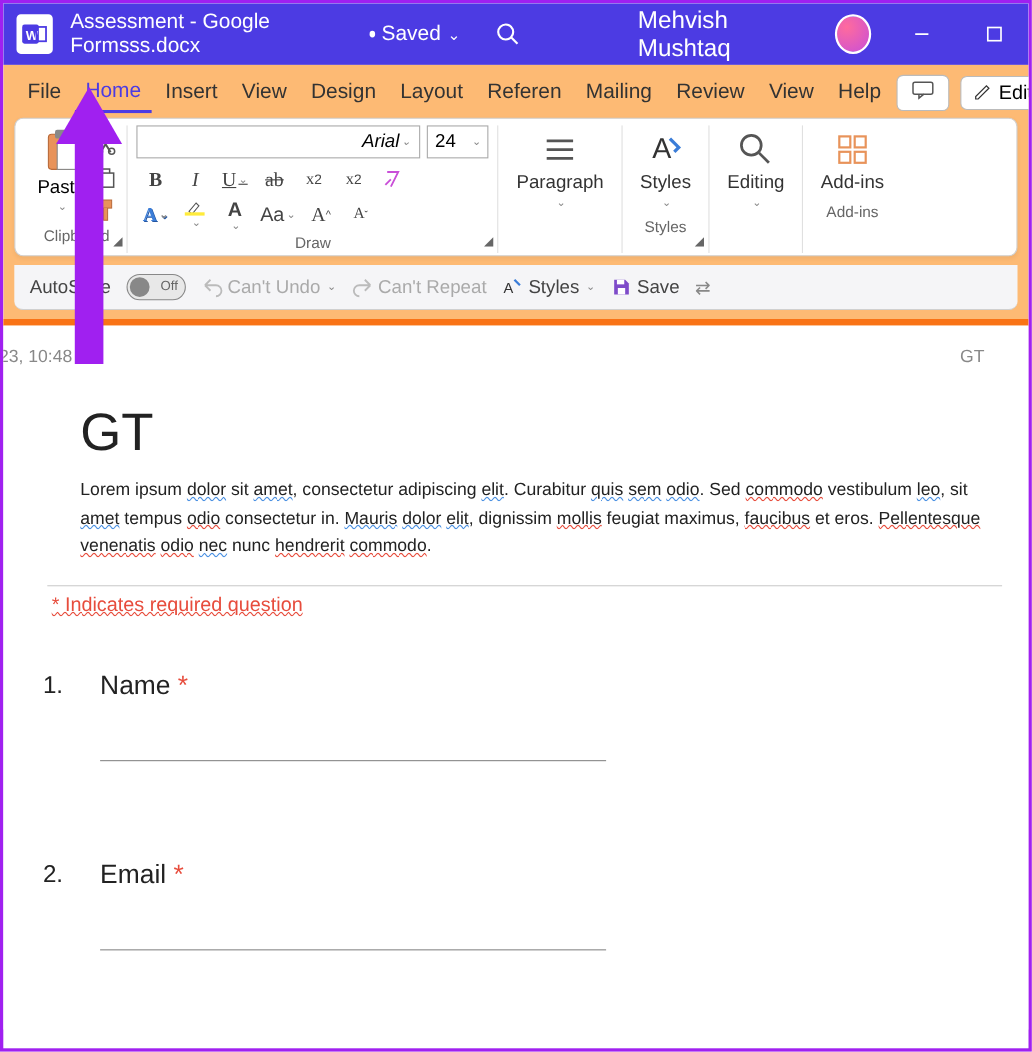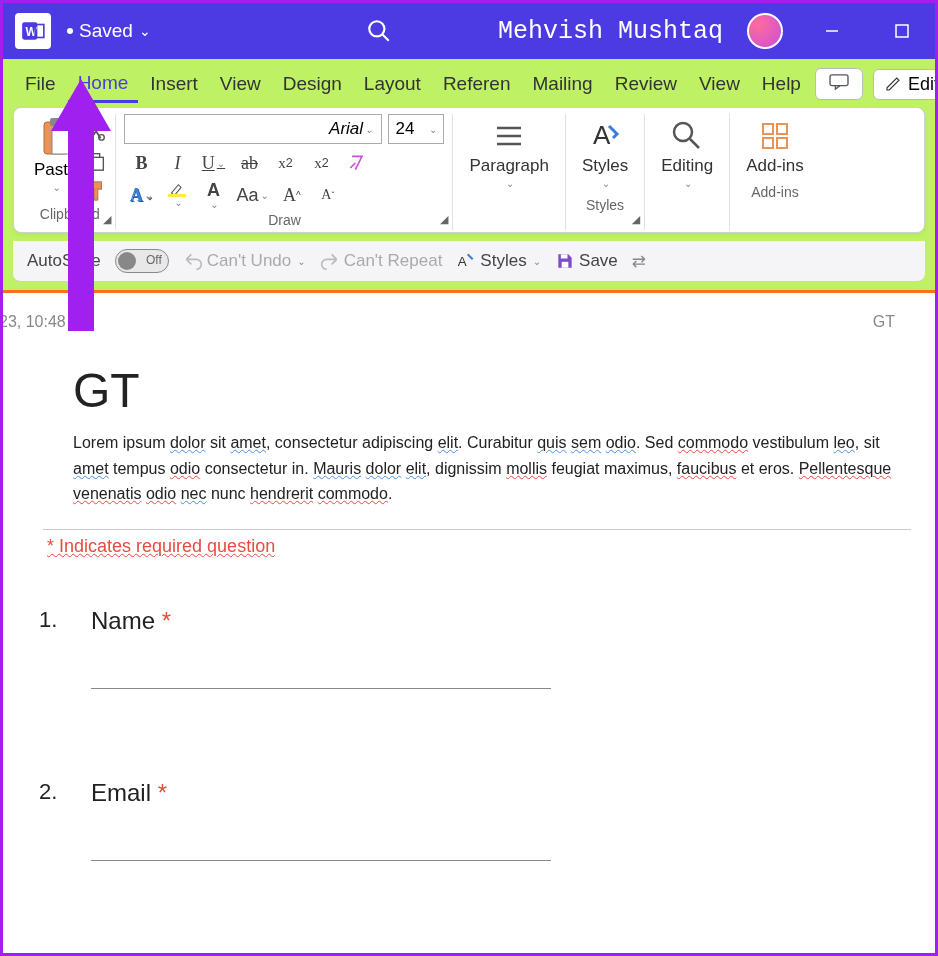--- a/index.html
+++ b/index.html
@@ -5,25 +5,25 @@
 *{box-sizing:border-box;margin:0;padding:0;font-family:"Segoe UI",Arial,sans-serif;}
 body{background:#fff;width:938px;height:956px;overflow:hidden;position:relative;border:3px solid #a020f0;}
 .titlebar{background:#4c3be3;color:#fff;height:56px;display:flex;align-items:center;padding:0 12px;gap:16px;}
 .word-logo{width:36px;height:36px;background:#fff;border-radius:4px;display:flex;align-items:center;justify-content:center;color:#4c3be3;font-weight:bold;font-size:14px;border:2px solid #fff;}
 .word-logo svg{width:26px;height:26px;}
 .title-text{font-size:19px;display:flex;align-items:center;gap:6px;}
 .dot{width:6px;height:6px;background:#fff;border-radius:50%;display:inline-block;}
 .chev{font-size:14px;}
 .title-spacer{flex:1;}
 .search-ic{width:26px;height:26px;margin-right:90px;}
-.username{font-size:25px;margin-right:8px;font-family:Liberation Mono, monospace;}
+.username{font-size:22px;margin-right:8px;}
 .avatar{width:36px;height:36px;border-radius:50%;background:radial-gradient(circle at 30% 30%,#ff6b9d,#c94fd8);border:2px solid #fff;}
 .win-btn{width:42px;height:30px;display:flex;align-items:center;justify-content:center;color:#fff;cursor:pointer;margin-left:12px;}
 .win-btn svg{width:16px;height:16px;stroke:#fff;stroke-width:1.5;fill:none;}
-.ribbon-area{background:#bef264;border-bottom:3px solid #f97316;}
+.ribbon-area{background:#fdba74;border-bottom:6px solid #f97316;}
 .tabs{display:flex;align-items:center;padding:6px 12px 0 12px;gap:2px;height:44px;}
 .tab{padding:6px 10px;font-size:19px;color:#333;cursor:pointer;border-radius:4px 4px 0 0;white-space:nowrap;}
 .tab.active{color:#4c3be3;border-bottom:3px solid #4c3be3;font-weight:500;}
 .tabs-spacer{flex:1;}
 .comments-btn{border:1px solid #bbb;border-radius:6px;padding:4px 12px;margin-right:8px;background:#fff;}
 .editing-btn{border:1px solid #bbb;border-radius:6px;padding:4px 10px;background:#fff;display:flex;align-items:center;gap:6px;font-size:18px;}
 .ribbon-body{background:#fff;margin:4px 10px 8px 10px;border:1px solid #d0d0d0;border-radius:8px;display:flex;padding:6px 10px 2px 10px;box-shadow:0 2px 4px rgba(0,0,0,0.05);}
 .rgroup{display:flex;flex-direction:column;align-items:center;padding:0 8px;position:relative;}
 .rgroup+.rgroup{border-left:1px solid #e0e0e0;}
 .rgroup-label{font-size:14px;color:#666;padding:4px 0 2px 0;}
@@ -85,20 +85,21 @@
 
 <div class="titlebar">
   <div class="word-logo">
     <svg viewBox="0 0 24 24">
         <rect x="2" y="4" width="14" height="16" rx="2" fill="#4c3be3"></rect>
         <text x="5" y="17" font-size="11" fill="#fff" font-weight="bold">W</text>
         <rect x="14" y="6" width="8" height="12" fill="none" stroke="#4c3be3" stroke-width="1.5"></rect>
       </svg>
   </div>
   <div class="title-text">
+    <span>Assessment - Google Formsss.docx</span>
     <span class="dot"></span>
     <span>Saved</span>
     <span class="chev">⌄</span>
   </div>
   <div class="title-spacer"></div>
   <svg class="search-ic" viewBox="0 0 24 24">
       <circle cx="10" cy="10" r="7" fill="none" stroke="#fff" stroke-width="2"></circle>
       <line x1="15" y1="15" x2="21" y2="21" stroke="#fff" stroke-width="2"></line>
     </svg>
   <div class="username">Mehvish Mushtaq</div>

